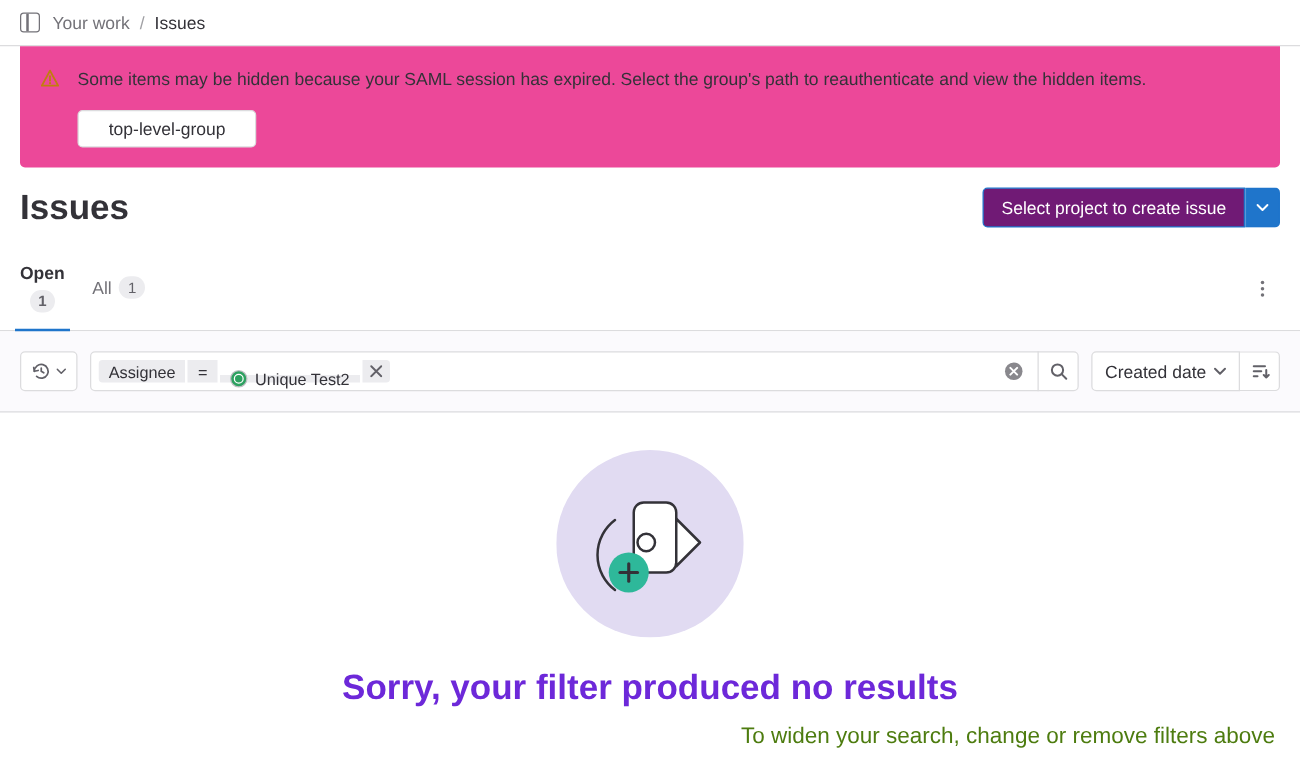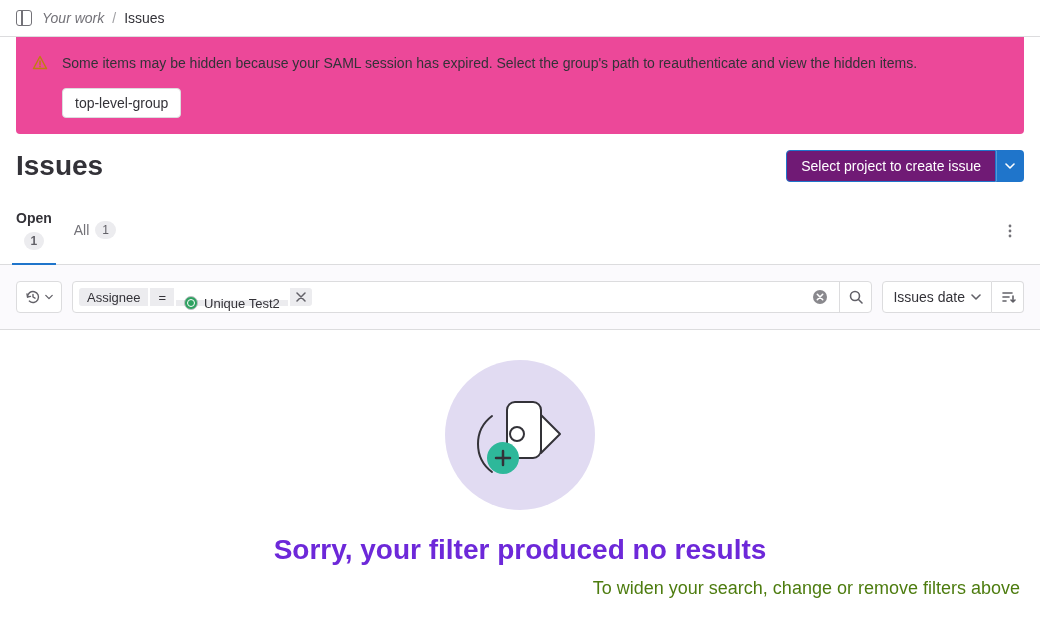--- a/index.html
+++ b/index.html
@@ -28,21 +28,21 @@
   .panel-icon::before {
     content: "";
     position: absolute;
     left: 4px;
     top: 0;
     bottom: 0;
     width: 1.5px;
     background: #737278;
   }
   .breadcrumb { display: flex; align-items: center; gap: 8px; font-size: 14px; color: #737278; }
-  .breadcrumb a { color: #737278; text-decoration: none; cursor: pointer; font-style: italic; }
+  .breadcrumb a { color: #737278; text-decoration: none; cursor: pointer; }
   .breadcrumb .sep { color: #a0a0a4; }
   .breadcrumb .current { color: #333238; font-weight: 400; }
 
   .alert {
     margin: 0 16px 0 16px;
     background: #ec4899;
     border-radius: 0 0 4px 4px;
     padding: 16px;
     display: flex;
     gap: 14px;
@@ -55,21 +55,21 @@
   .alert-body { flex: 1; }
   .alert-text { color: #333238; font-size: 14px; line-height: 1.5; }
   .alert-actions { margin-top: 14px; }
   .btn {
     display: inline-flex;
     align-items: center;
     justify-content: center;
     border: 1px solid #dcdcde;
     background: #fff;
     border-radius: 4px;
-    padding: 6px 12px;
+    padding: 6px 24px;
     font-size: 14px;
     cursor: pointer;
     color: #333238;
     text-align: right;
   }
 
   .page-header {
     display: flex;
     align-items: center;
     justify-content: space-between;
@@ -385,21 +385,21 @@
     <div class="search-btn">
       <svg width="16" height="16" viewBox="0 0 16 16">
         <circle cx="7" cy="7" r="4.5" stroke="#626168" stroke-width="1.6" fill="none"></circle>
         <line x1="10.5" y1="10.5" x2="14" y2="14" stroke="#626168" stroke-width="1.6" stroke-linecap="round"></line>
       </svg>
     </div>
   </div>
 
   <div class="sort-group">
     <button class="sort-select">
-      <span>Issues date</span>
+      <span>Created date</span>
       <svg width="10" height="10" viewBox="0 0 10 10">
         <path d="M1 3 L5 7 L9 3" stroke="#626168" stroke-width="1.6" fill="none" stroke-linecap="round" stroke-linejoin="round"></path>
       </svg>
     </button>
     <button class="sort-dir">
       <svg width="16" height="16" viewBox="0 0 16 16">
         <line x1="3" y1="4" x2="12" y2="4" stroke="#626168" stroke-width="1.6" stroke-linecap="round"></line>
         <line x1="3" y1="8" x2="9" y2="8" stroke="#626168" stroke-width="1.6" stroke-linecap="round"></line>
         <line x1="3" y1="12" x2="6" y2="12" stroke="#626168" stroke-width="1.6" stroke-linecap="round"></line>
         <path d="M13 7 L13 13 M11 11 L13 13 L15 11" stroke="#626168" stroke-width="1.6" fill="none" stroke-linecap="round" stroke-linejoin="round"></path>

